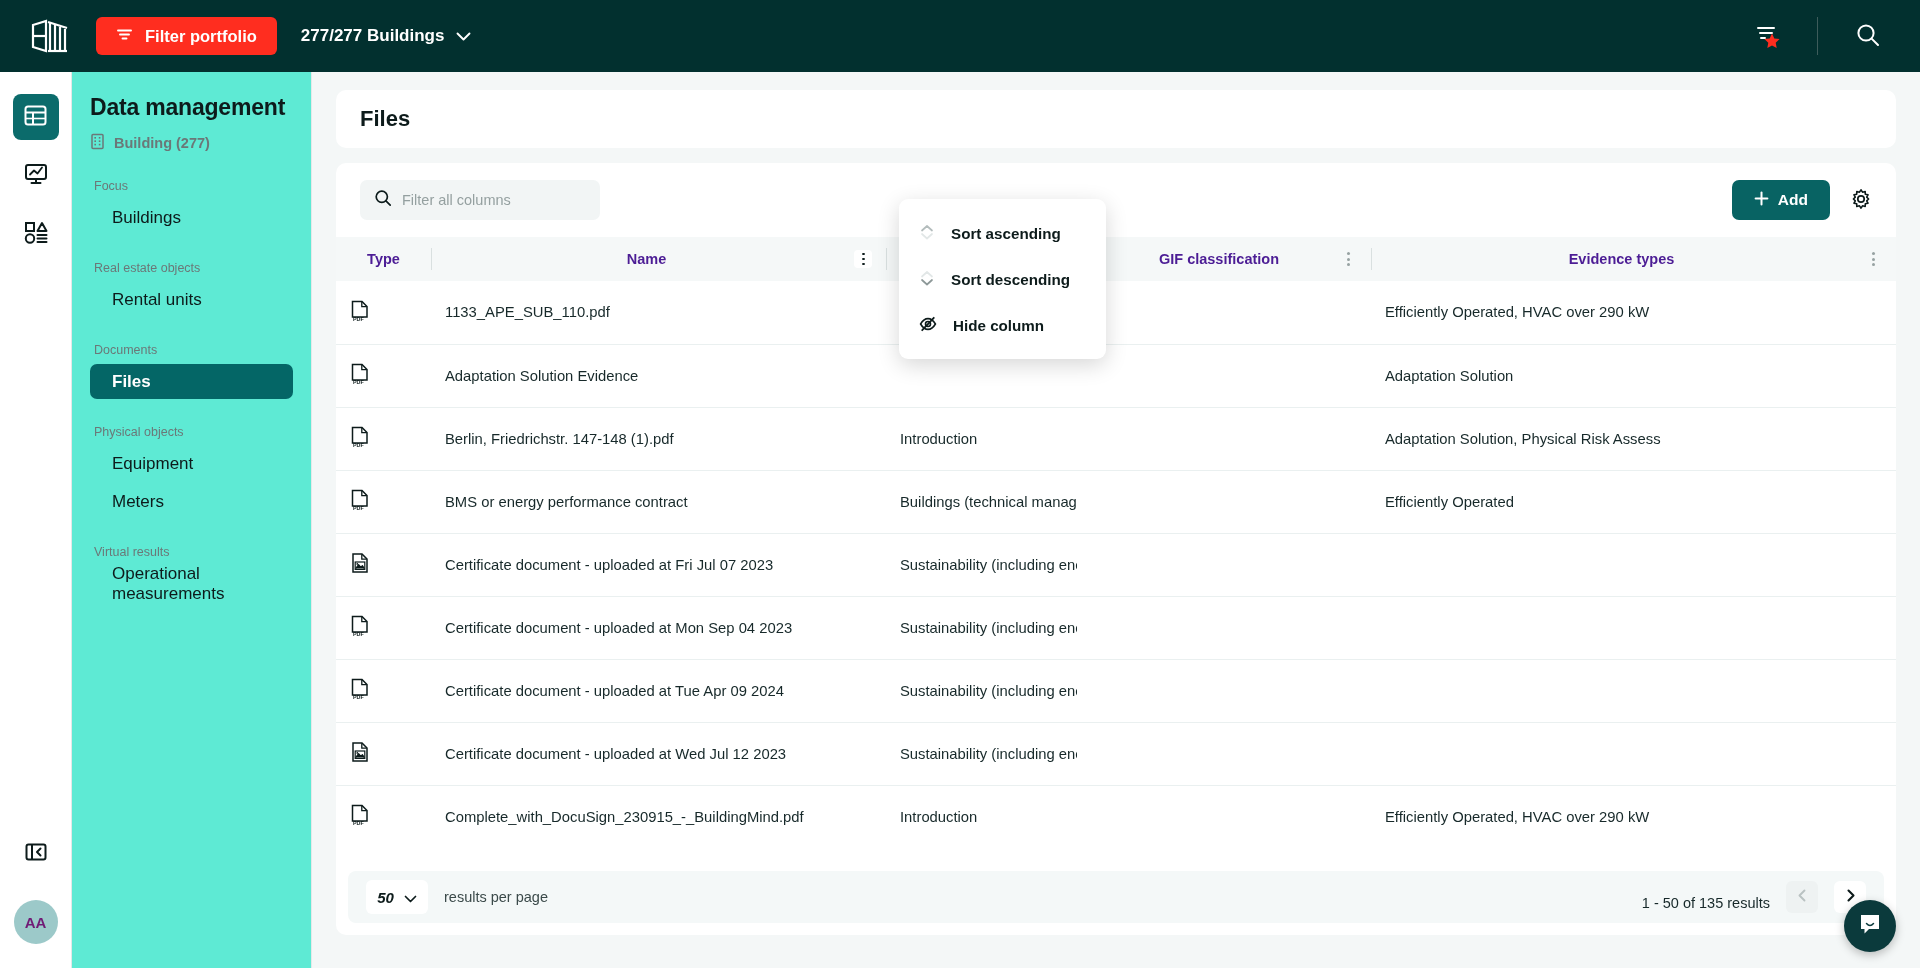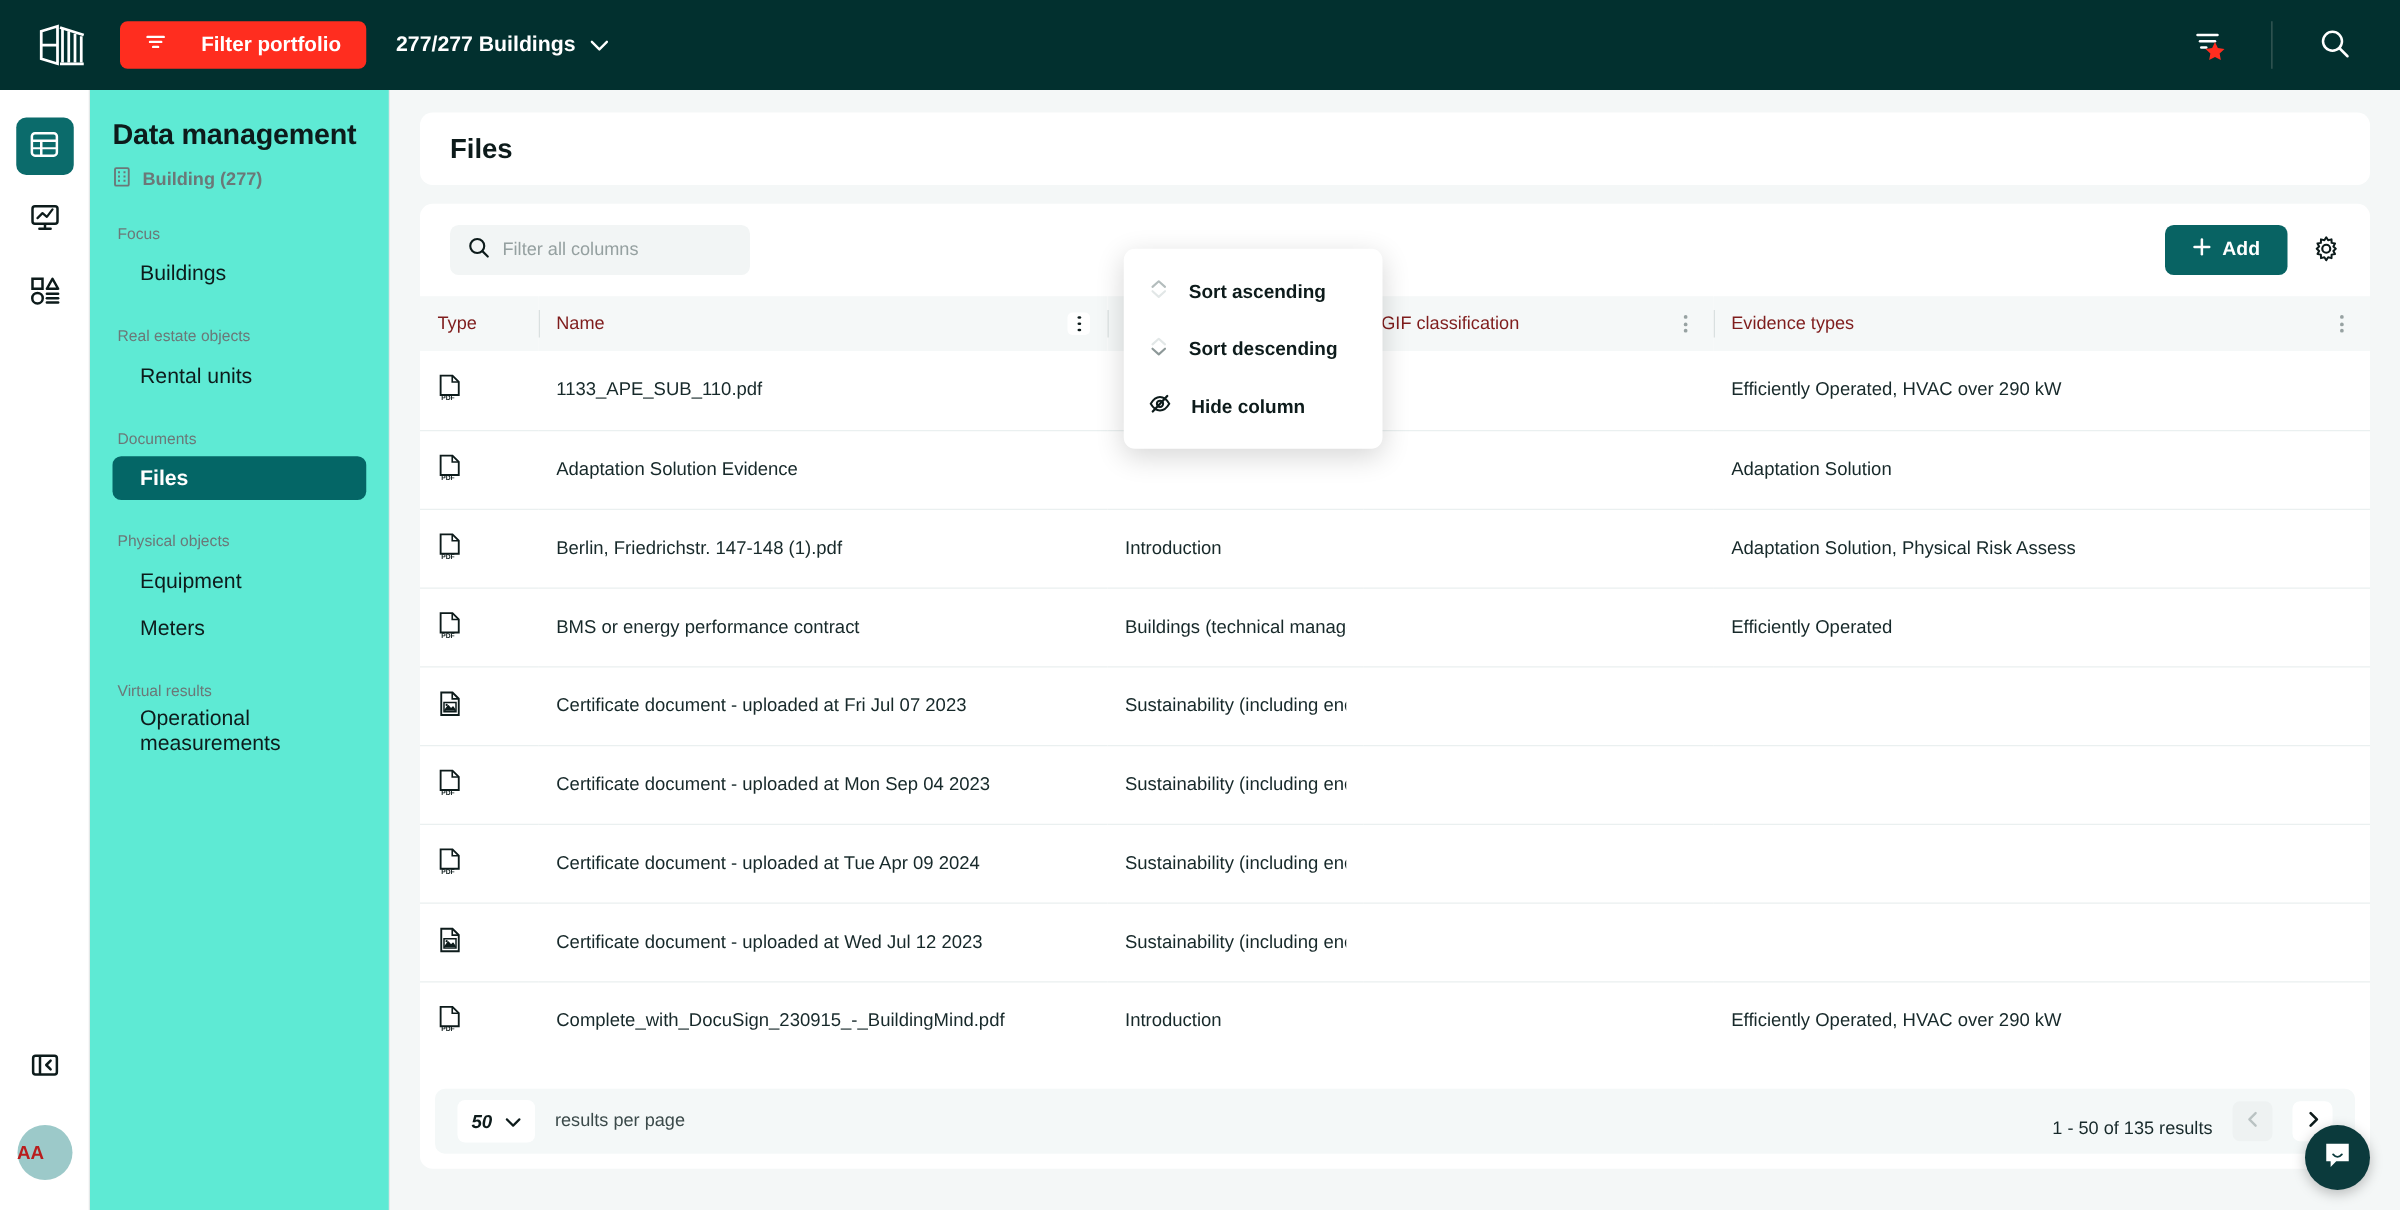--- a/index.html
+++ b/index.html
@@ -11,21 +11,21 @@
   }
   body { position: relative; }
 
   
   .topbar {
     position: absolute; top: 0; left: 0; width: 1920px; height: 72px;
     background: #02302f; display: flex; align-items: center; padding: 0 26px;
   }
   .logo { width: 44px; height: 40px; margin-right: 26px; flex: none; }
   .filter-portfolio {
-    display: flex; align-items: center; gap: 28px;
+    display: flex; align-items: center; gap: 12px;
     background: #ff2d1f; color: #fff; border: none; border-radius: 6px;
     height: 38px; padding: 0 20px; font-size: 16.5px; font-weight: 700;
     font-family: "Liberation Sans", sans-serif; cursor: pointer;
   }
   .buildings-sel {
     display: flex; align-items: center; gap: 12px; color: #fff;
     font-size: 17px; font-weight: 700; margin-left: 24px; cursor: pointer;
   }
   .topbar-right {
     margin-left: auto; display: flex; align-items: center; gap: 0;
@@ -47,22 +47,22 @@
     display: flex; align-items: center; justify-content: center; cursor: pointer;
     background: transparent; border: none;
   }
   .rail-btn.active { background: #0b6b6b; }
   .rail-bottom {
     margin-top: auto; display: flex; flex-direction: column; align-items: center;
     padding-bottom: 24px; gap: 24px;
   }
   .avatar {
     width: 44px; height: 44px; border-radius: 50%; background: #9cc9c9;
-    display: flex; align-items: center; justify-content: flex-start;
-    font-size: 15px; font-weight: 700; color: #b91c1c; cursor: pointer;
+    display: flex; align-items: center; justify-content: center;
+    font-size: 15px; font-weight: 700; color: #701a75; cursor: pointer;
   }
 
   
   .sidebar {
     position: absolute; top: 72px; left: 72px; width: 240px; height: 896px;
     background: #5eead4; border-right: 1px solid #e4e8e8; padding: 22px 18px 0 18px;
   }
   .side-title { font-size: 23px; font-weight: 700; color: #0d1b1b; letter-spacing: -0.2px;}
   .side-sub {
     display: flex; align-items: center; gap: 9px; margin-top: 12px;
@@ -111,22 +111,22 @@
     display: flex; align-items: center; gap: 9px; background: #086363; color: #fff;
     border: none; border-radius: 7px; height: 40px; padding: 0 22px;
     font-size: 15.5px; font-weight: 700; cursor: pointer;
     font-family: "Liberation Sans", sans-serif;
   }
   .gear-btn { background: none; border: none; cursor: pointer; display:flex; }
 
   
   table.files { width: 100%; border-collapse: collapse; table-layout: fixed; }
   table.files thead th {
-    background: #f5f8f8; height: 44px; font-size: 14.5px; font-weight: 400;
-    color: #7f1d1d; text-align: left; padding: 0 14px; position: relative;
+    background: #f5f8f8; height: 44px; font-size: 14.5px; font-weight: 700;
+    color: #4c1d95; text-align: center; padding: 0 14px; position: relative;
     white-space: nowrap;
   }
   .th-inner { display: flex; align-items: center; }
   .th-label { flex: 1; overflow: hidden; text-overflow: ellipsis; }
   .col-sep {
     position: absolute; left: 0; top: 11px; bottom: 11px; width: 1px; background: #d9e0e0;
   }
   .kebab {
     width: 18px; height: 18px; display: flex; flex-direction: column;
     align-items: center; justify-content: center; gap: 2.5px; cursor: pointer;

